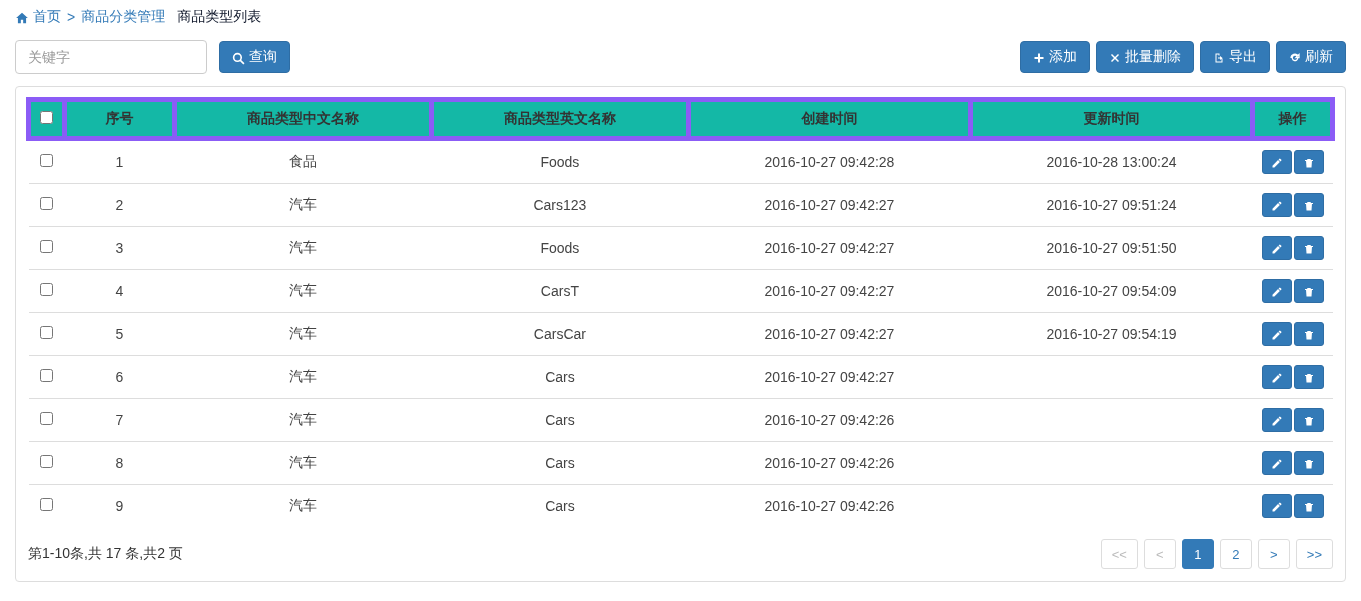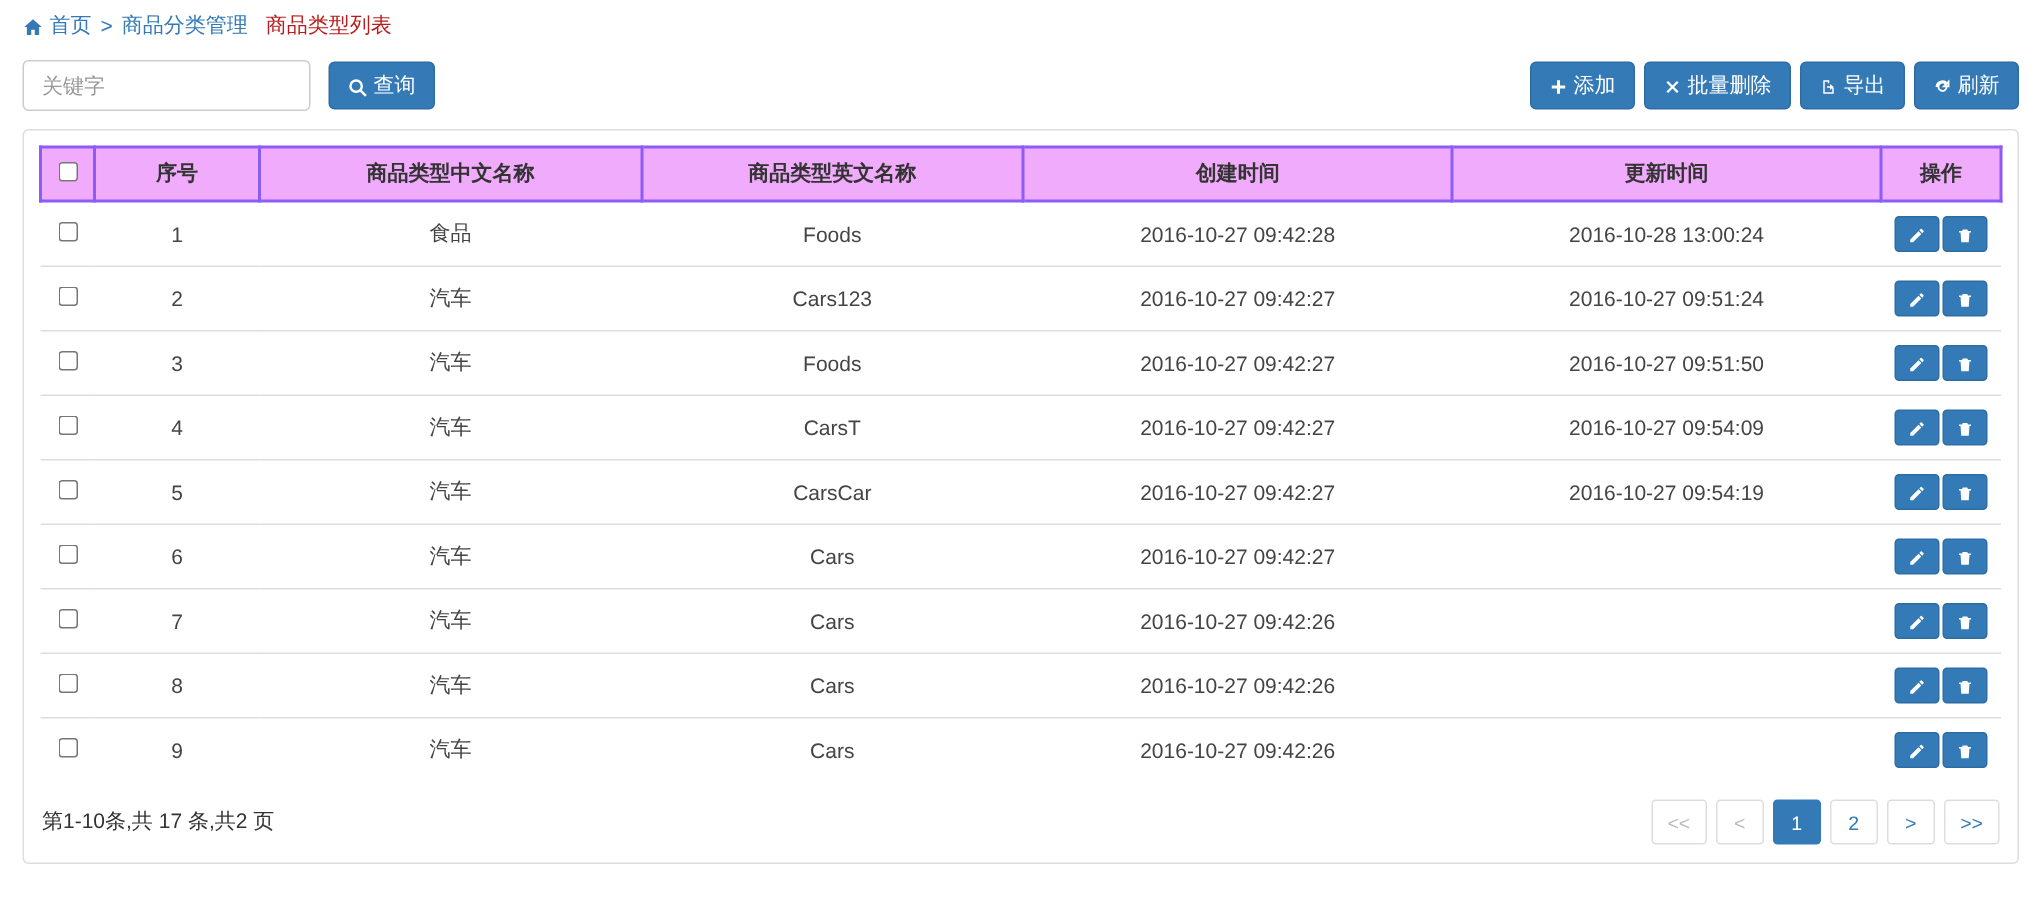--- a/index.html
+++ b/index.html
@@ -17,21 +17,21 @@
       gap: 6px;
     }
     .breadcrumb a {
       color: #337ab7;
       text-decoration: none;
       display: inline-flex;
       align-items: center;
       gap: 4px;
     }
     .breadcrumb .sep { color: #337ab7; }
-    .breadcrumb .current { color: #b91c1c; margin-left: 6px; }
+    .breadcrumb .current { color: #0f172a; margin-left: 6px; }
     .toolbar {
       display: flex;
       justify-content: space-between;
       align-items: center;
       padding: 6px 15px 12px 15px;
     }
     .toolbar-left { display: flex; gap: 12px; align-items: center; }
     .toolbar-right { display: flex; gap: 6px; align-items: center; }
     .input-keyword {
       height: 34px;
@@ -62,22 +62,22 @@
       border: 1px solid #ddd;
       border-radius: 4px;
       padding: 10px;
       background: #fff;
     }
     table {
       width: 100%;
       border-collapse: collapse;
     }
     thead th {
-      background: #f0abfc;
-      border: 2px solid #8b5cf6;
+      background: #14b8a6;
+      border: 5px solid #8b5cf6;
       padding: 8px;
       text-align: center;
       font-weight: bold;
       color: #333;
     }
     tbody td {
       border-bottom: 1px solid #ddd;
       padding: 9px 8px;
       text-align: center;
       color: #444;

